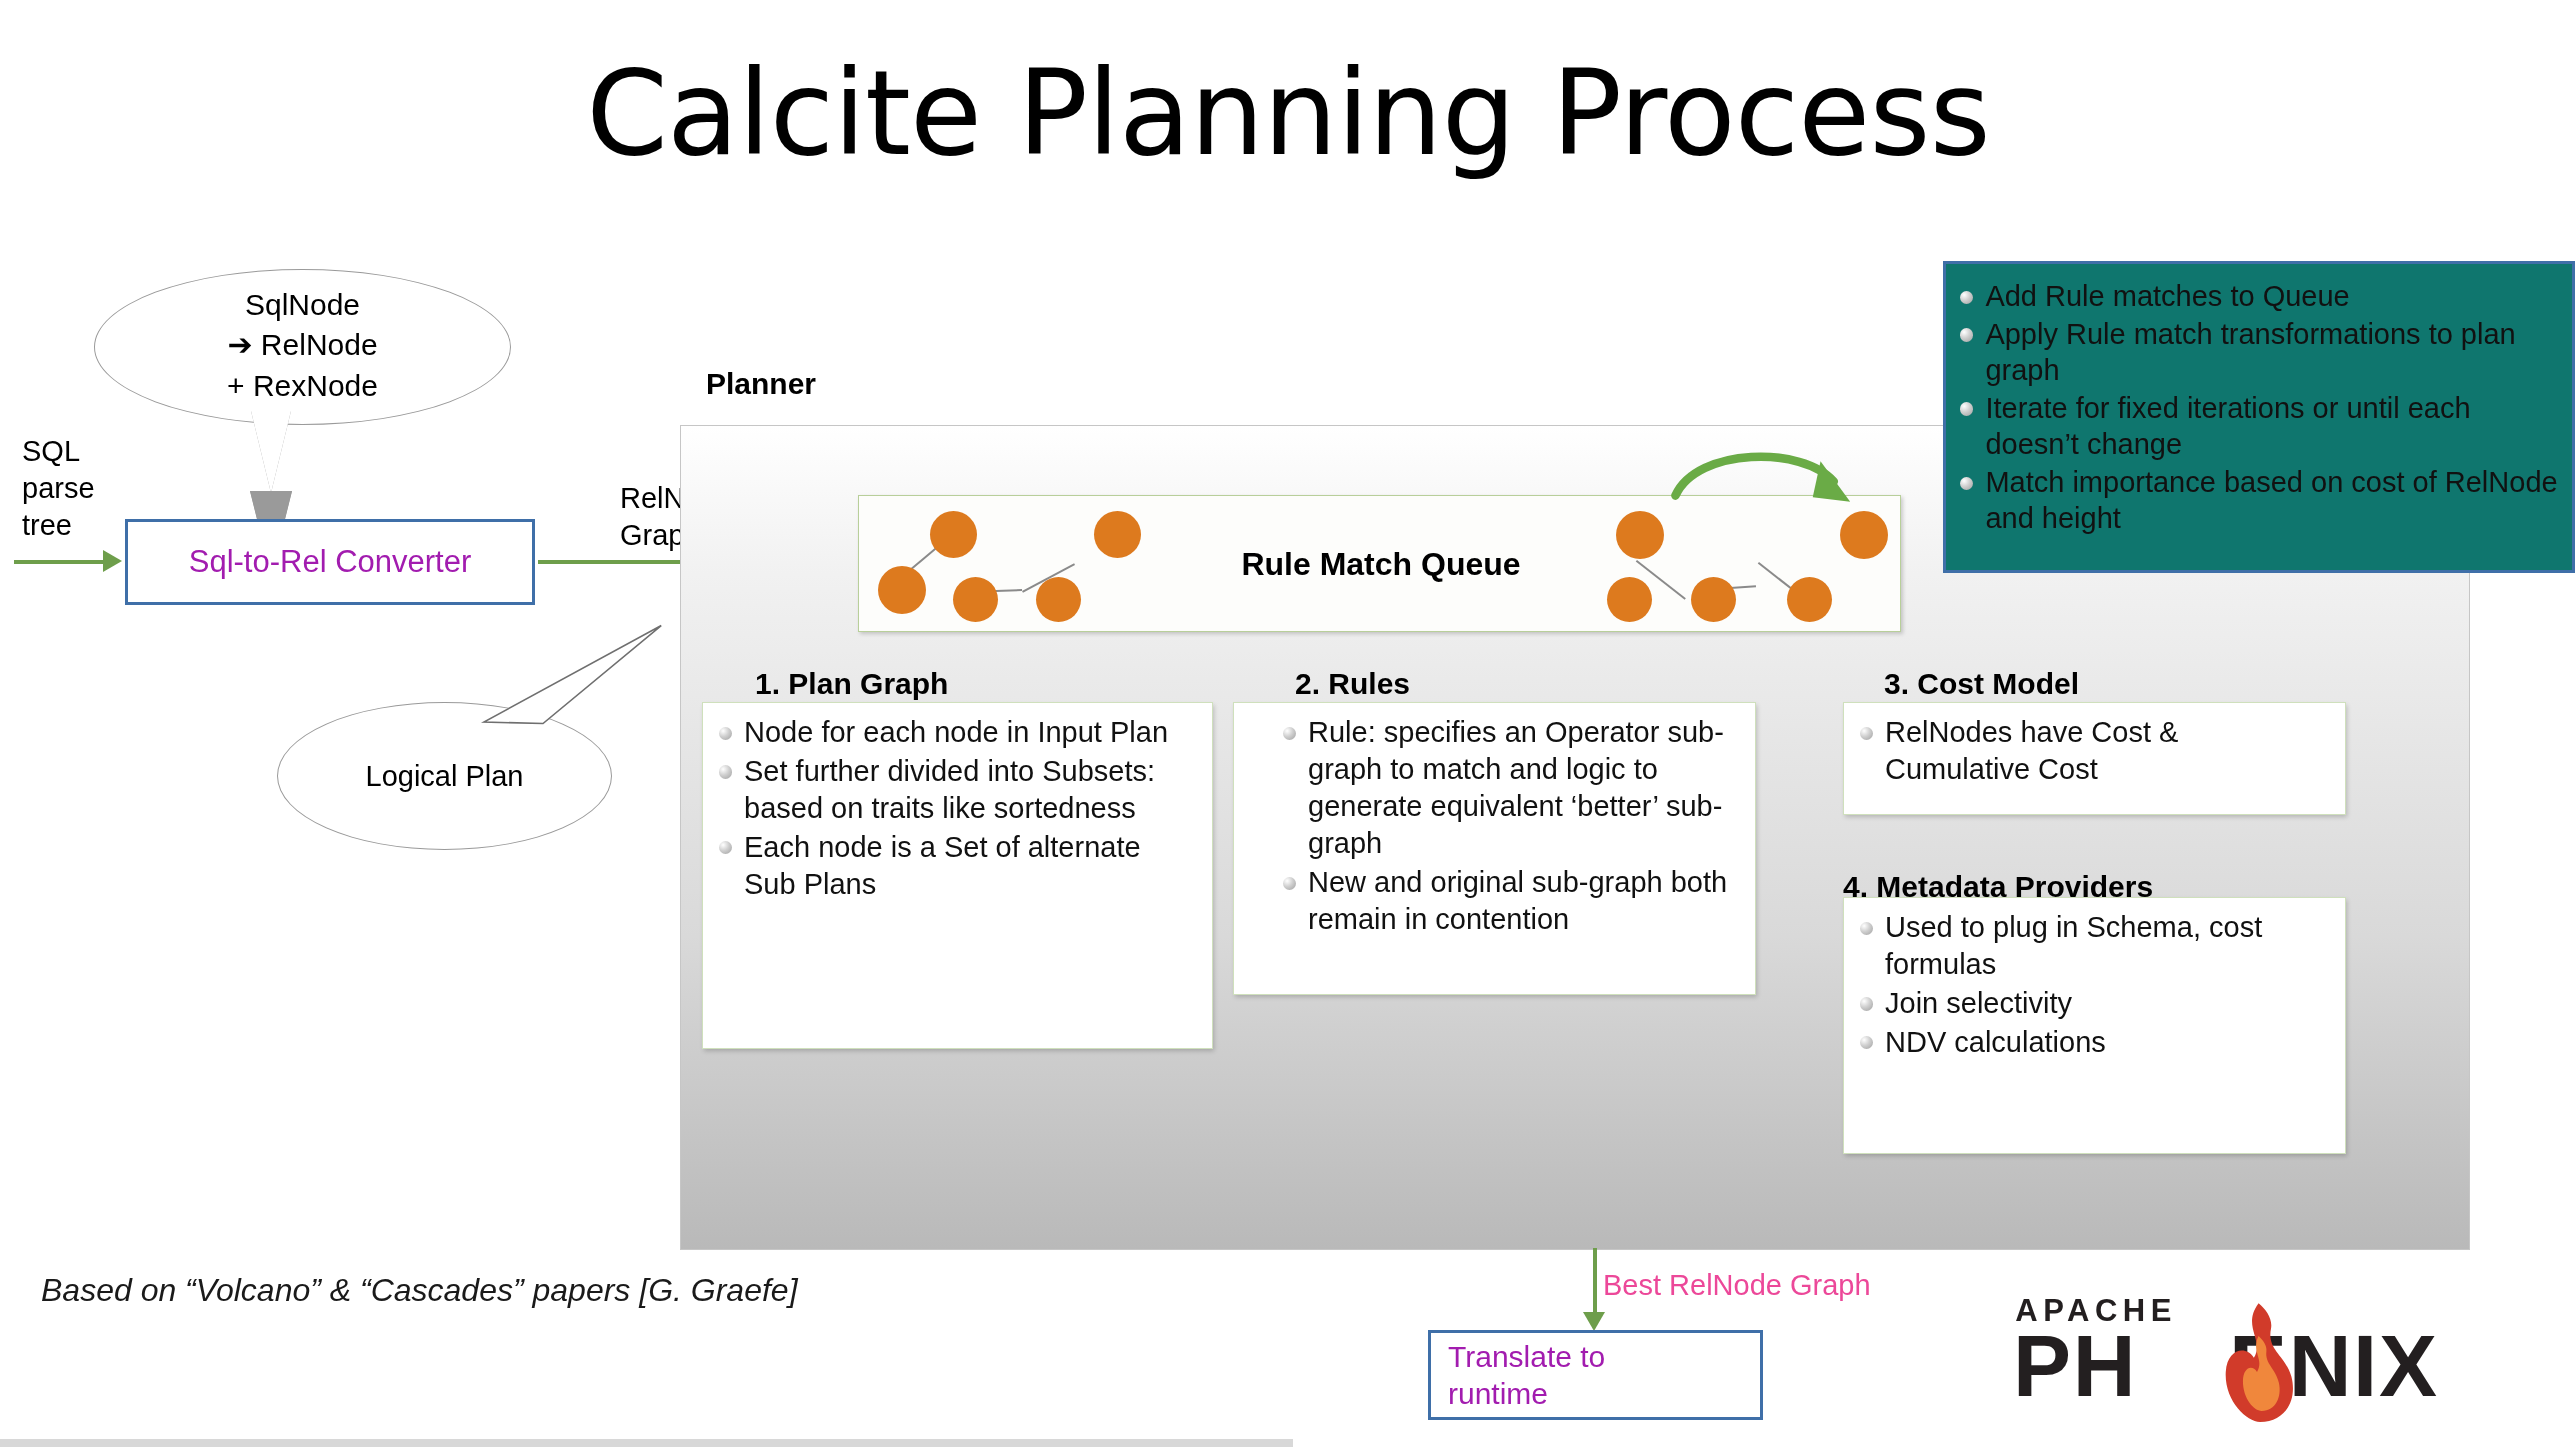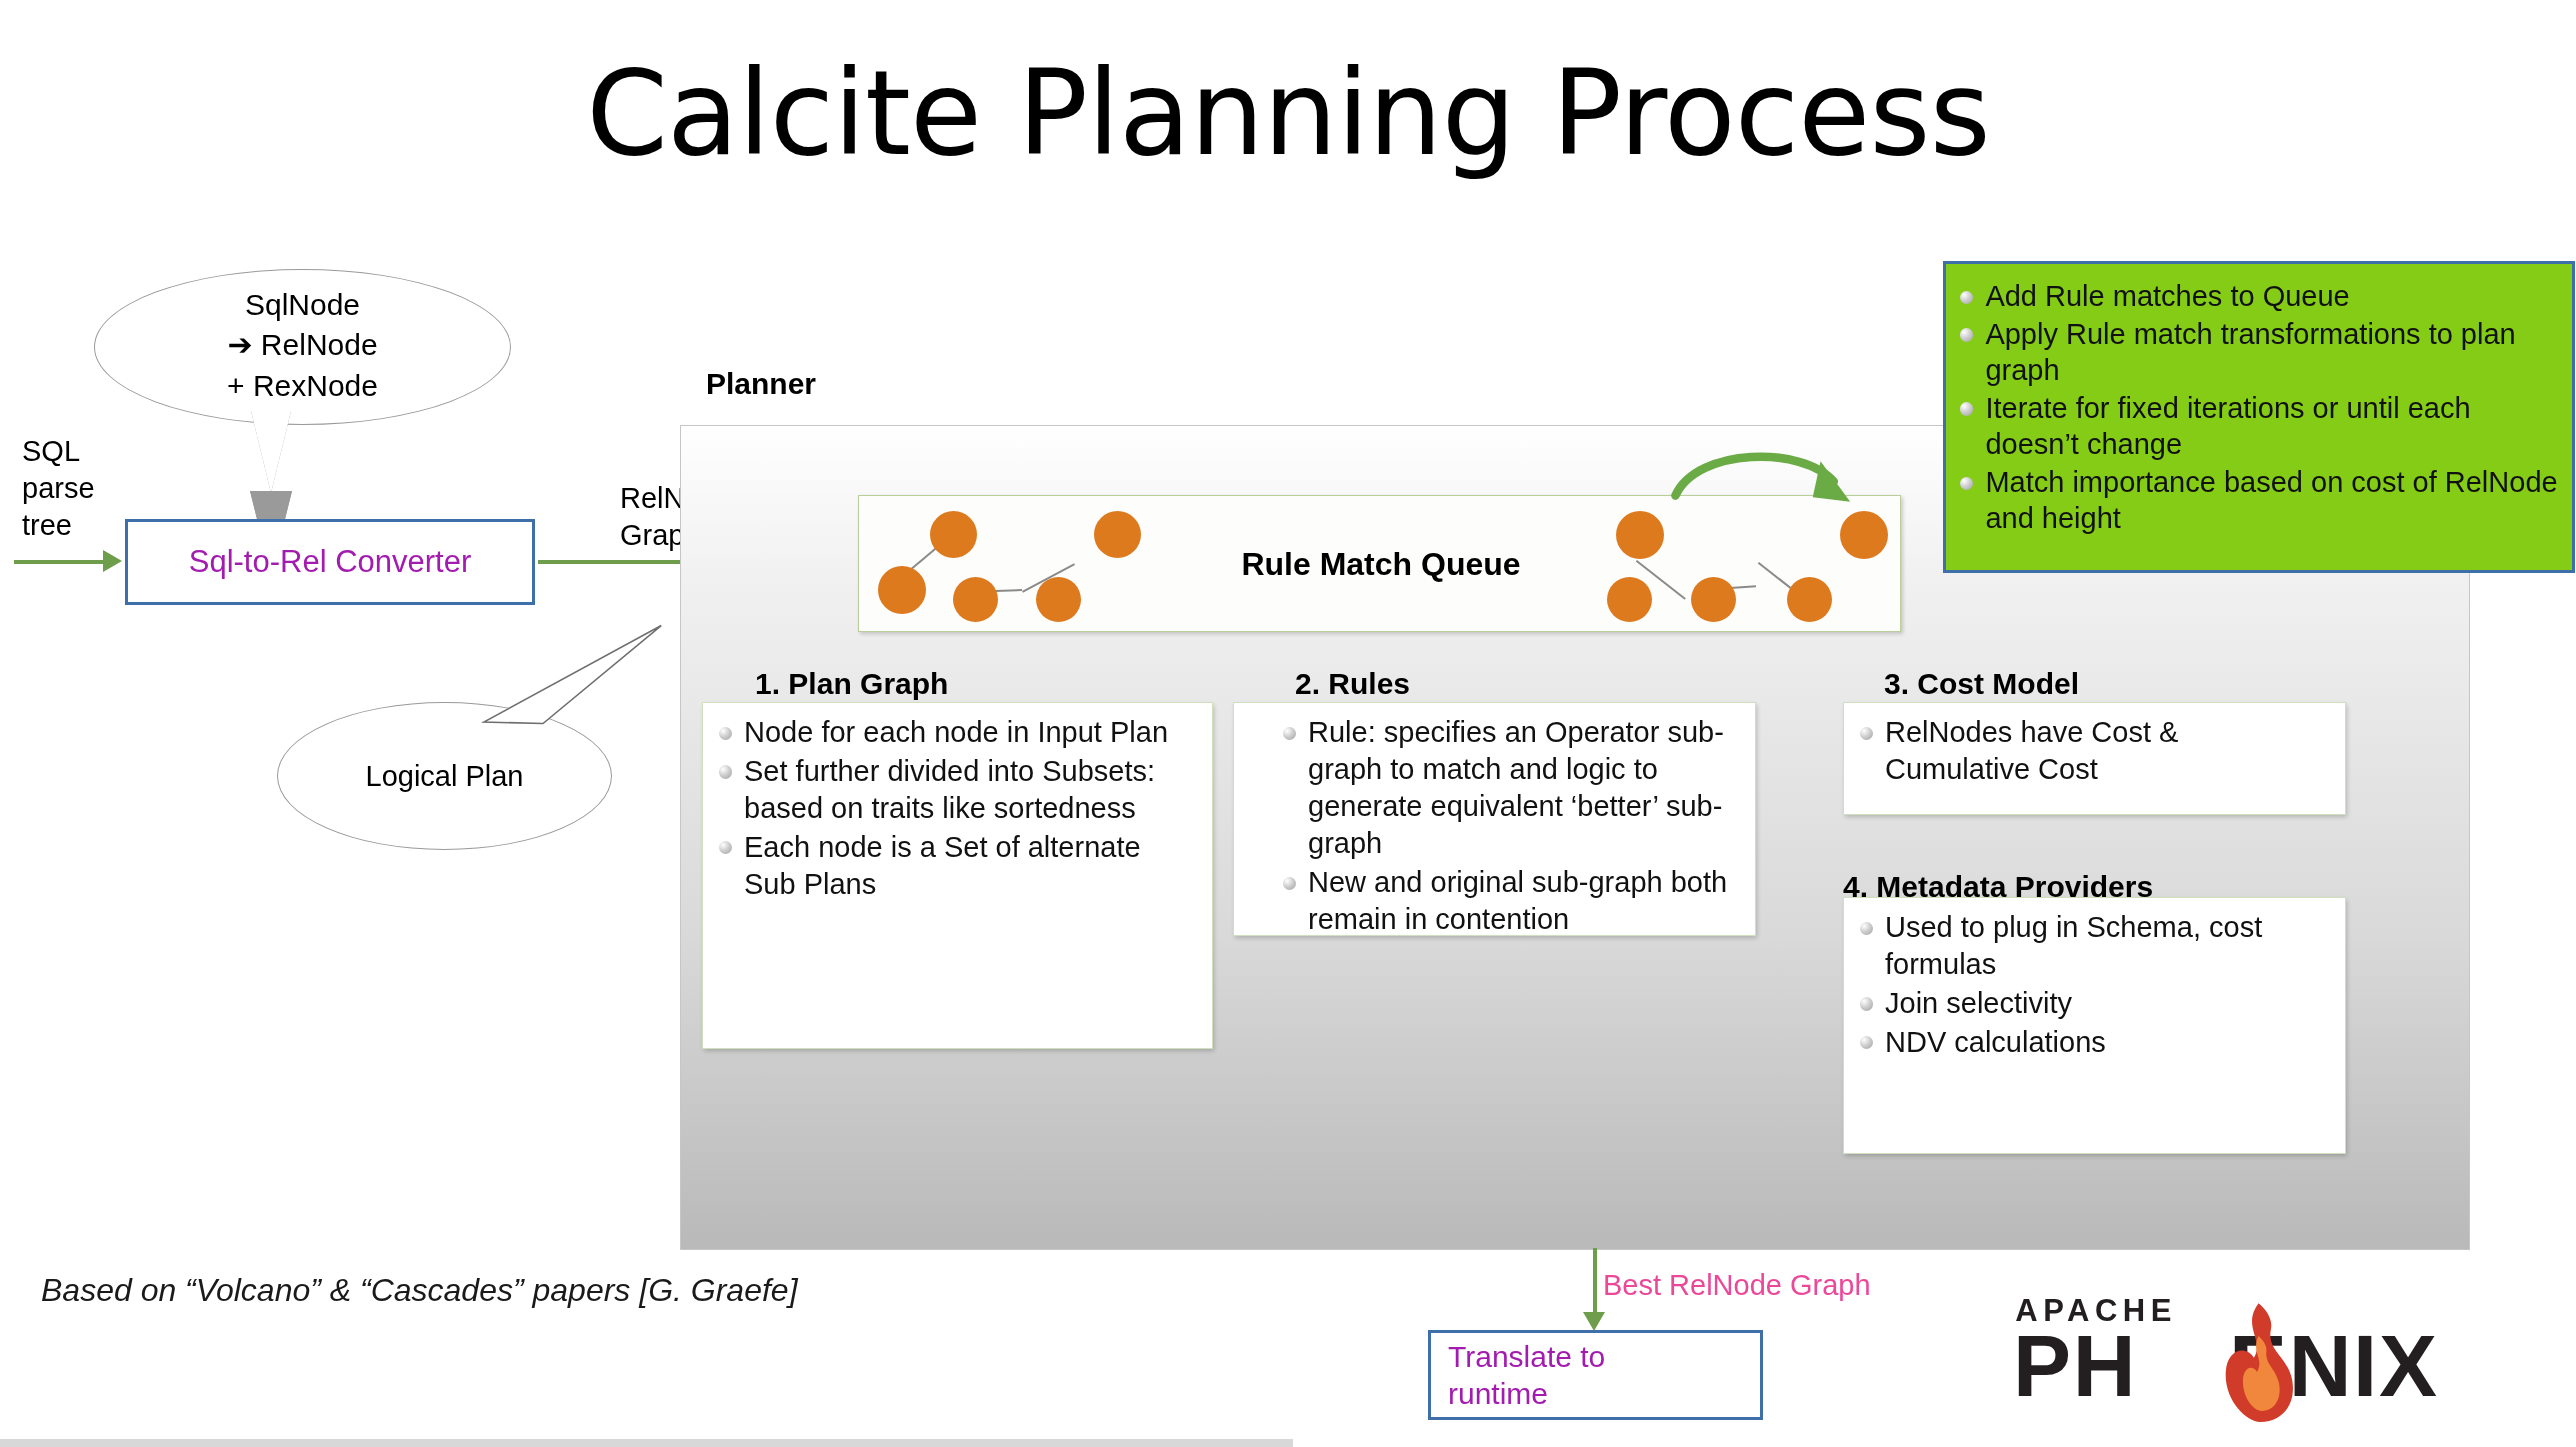--- a/index.html
+++ b/index.html
@@ -200,21 +200,21 @@
 
   
   .wbox {
     position: absolute;
     background: #ffffff;
     border: 1.6px solid #cfe0bc;
     box-shadow: 2.3px 3.1px 4.7px rgba(0,0,0,0.20);
     padding: 11px 14px 14px 11px;
   }
   #box-plan-graph { left: 702px;  top: 702px;  width: 511px;  height: 347px; }
-  #box-rules      { left: 1233px; top: 702px;  width: 523px;  height: 234px; padding-left: 44px; }
+  #box-rules      { left: 1233px; top: 702px;  width: 523px;  height: 293px; padding-left: 44px; }
   #box-cost       { left: 1843px; top: 702px;  width: 503px;  height: 113px; }
   #box-metadata   { left: 1843px; top: 897px; width: 503px;  height: 257px; }
 
   ul.bl { list-style: none; margin: 0; padding: 0; }
   ul.bl li {
     position: relative;
     padding-left: 30px;
     font-size: 29px;
     line-height: 1.28;
     color: #111111;
@@ -227,21 +227,21 @@
     width: 13.3px; height: 13.3px;
     border-radius: 50%;
     background: radial-gradient(circle at 32% 30%, #ffffff 0%, #cfcfcf 45%, #9e9e9e 100%);
   }
 
   
   #note-blue {
     position: absolute;
     left: 1943px; top: 261px;
     width: 632px; height: 312px;
-    background: #84cc16;
+    background: #0f766e;
     border: 3.1px solid #3f6fa8;
     padding: 14px 12.5px 7.8px 9.4px;
   }
   #note-blue ul.bl li { font-size: 29px; line-height: 1.25; }
 
   
   .arrow-h {
     position: absolute;
     background: #6e9e4b;
     height: 3.9px;

